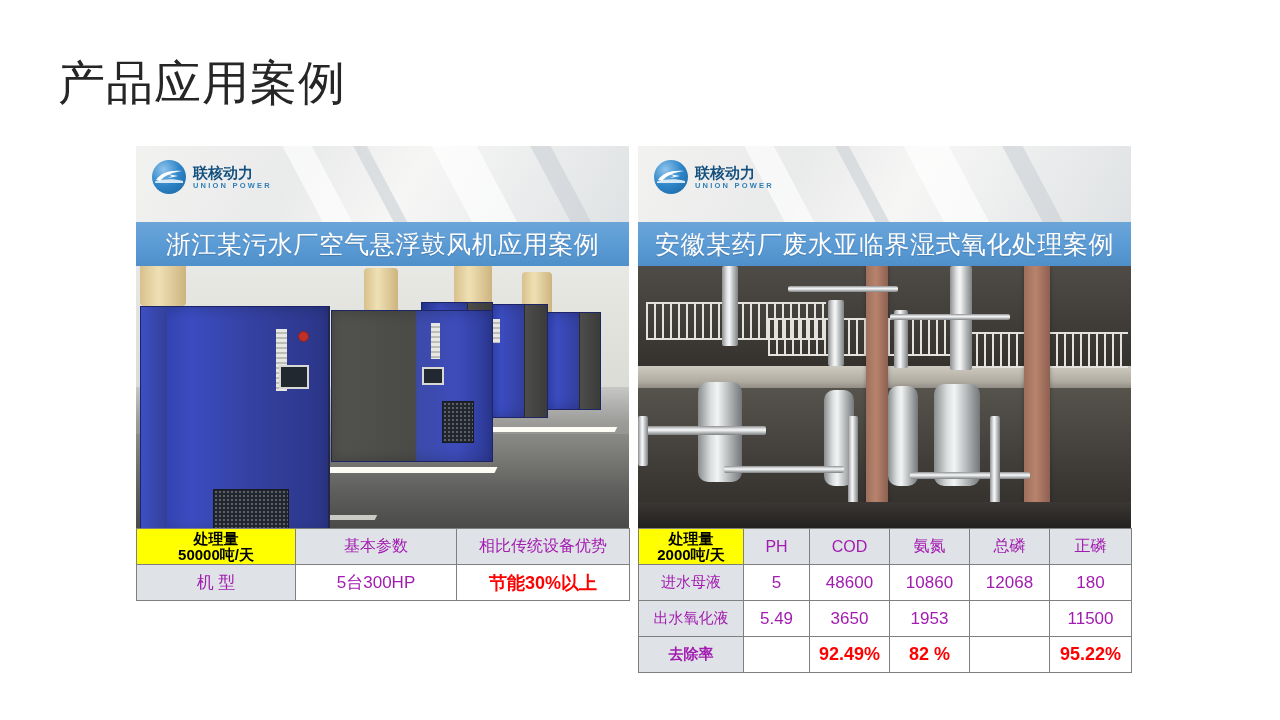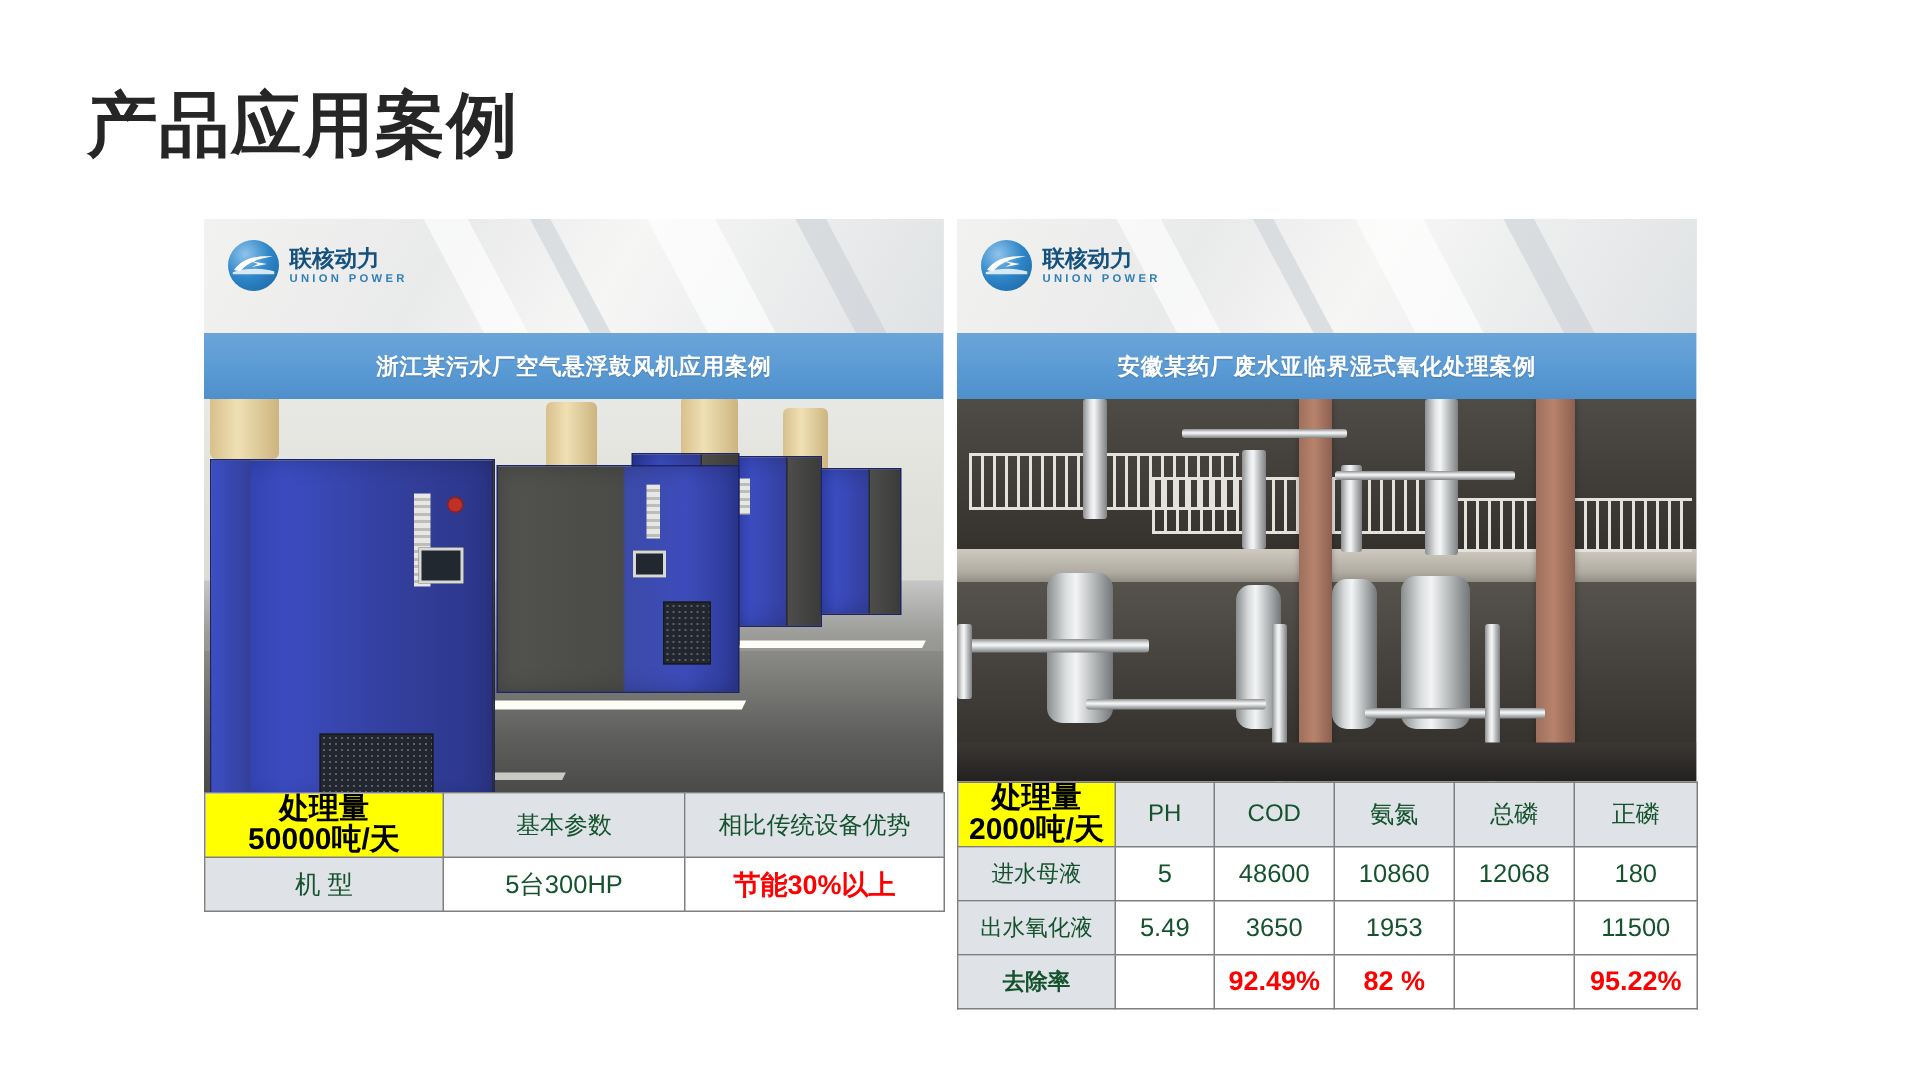--- a/index.html
+++ b/index.html
@@ -14,21 +14,21 @@
     overflow: hidden;
     position: relative;
   }
 
   
   #slide-title {
     position: absolute;
     left: 58px;
     top: 57px;
     font-size: 47px;
-    font-weight: bold;
+    font-weight: normal;
     color: #262626;
     letter-spacing: 1px;
     line-height: 1.1;
     white-space: nowrap;
   }
 
   
   #panels {
     position: absolute;
     left: 136px;
@@ -123,22 +123,22 @@
     top: 76px;
     height: 44px;
     background: linear-gradient(180deg,#6ba5d8 0%,#5b9bd5 52%,#4f8fca 100%);
     display: flex;
     align-items: center;
     justify-content: center;
     z-index: 4;
   }
   .caption-text {
     color: #ffffff;
-    font-size: 15px;
-    font-weight: bold;
+    font-size: 25px;
+    font-weight: normal;
     letter-spacing: 0.5px;
     white-space: nowrap;
     text-shadow: 0 1px 1px rgba(0,0,0,0.18);
   }
 
   
   .scene {
     position: absolute;
     left: 0; right: 0;
     top: 120px;
@@ -251,30 +251,30 @@
     width: 100%;
     table-layout: fixed;
     border-top: 1px solid #000;
   }
   .data-table td {
     border: 1px solid #7f7f7f;
     text-align: center;
     vertical-align: middle;
     padding: 0;
     font-size: 17px;
-    color: #14532d;
+    color: #a21caf;
     background: #ffffff;
     height: 35px;
     overflow: hidden;
     white-space: nowrap;
   }
   .data-table td.hdr-yellow {
     background: #ffff00;
     font-weight: bold;
-    font-size: 20px;
+    font-size: 15px;
     line-height: 1.05;
     color: #000;
     margin-top: 39px;
   }
   .data-table td.hdr {
     background: #dfe3e8;
     font-size: 16px;
   }
   .data-table td.rowlabel {
     background: #dfe3e8;

